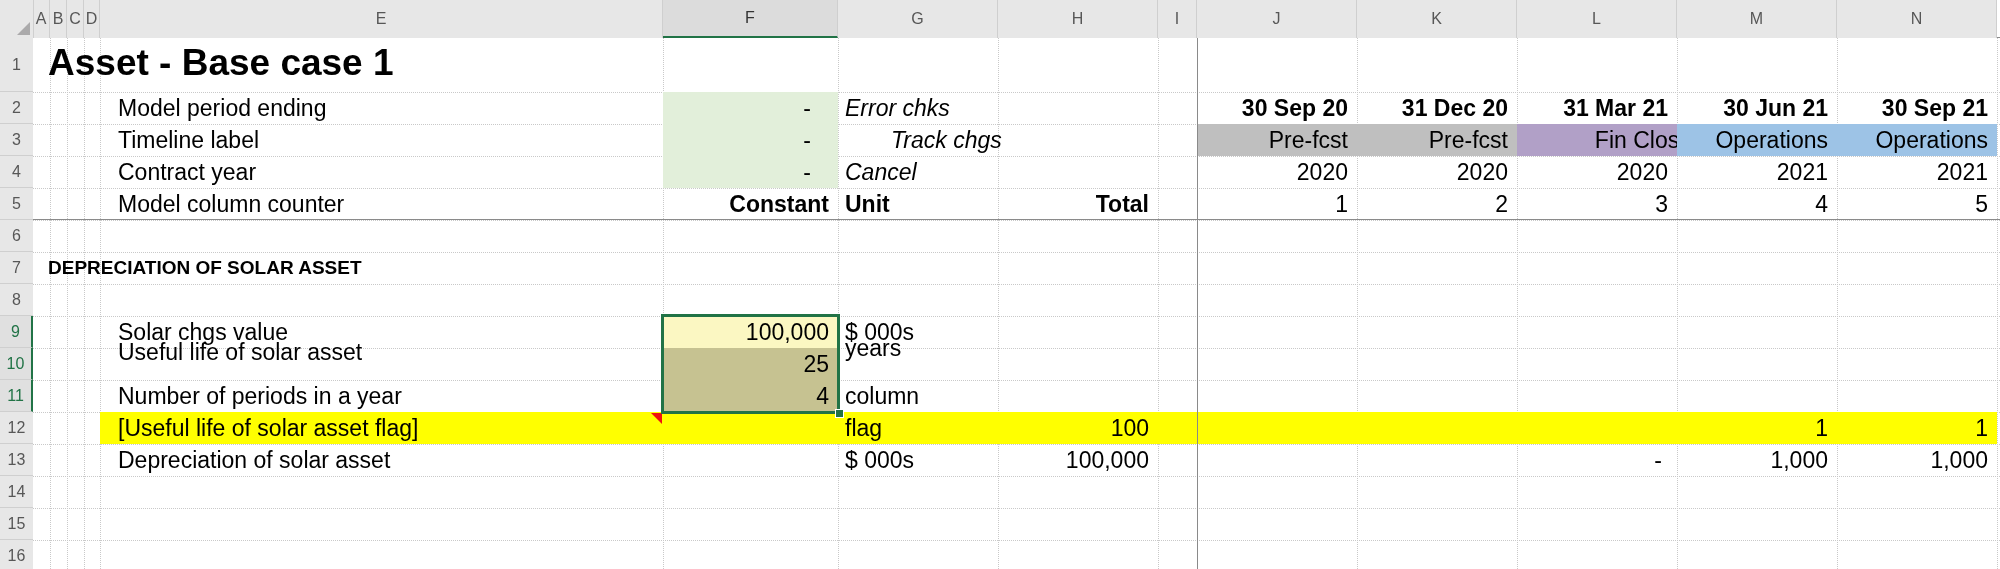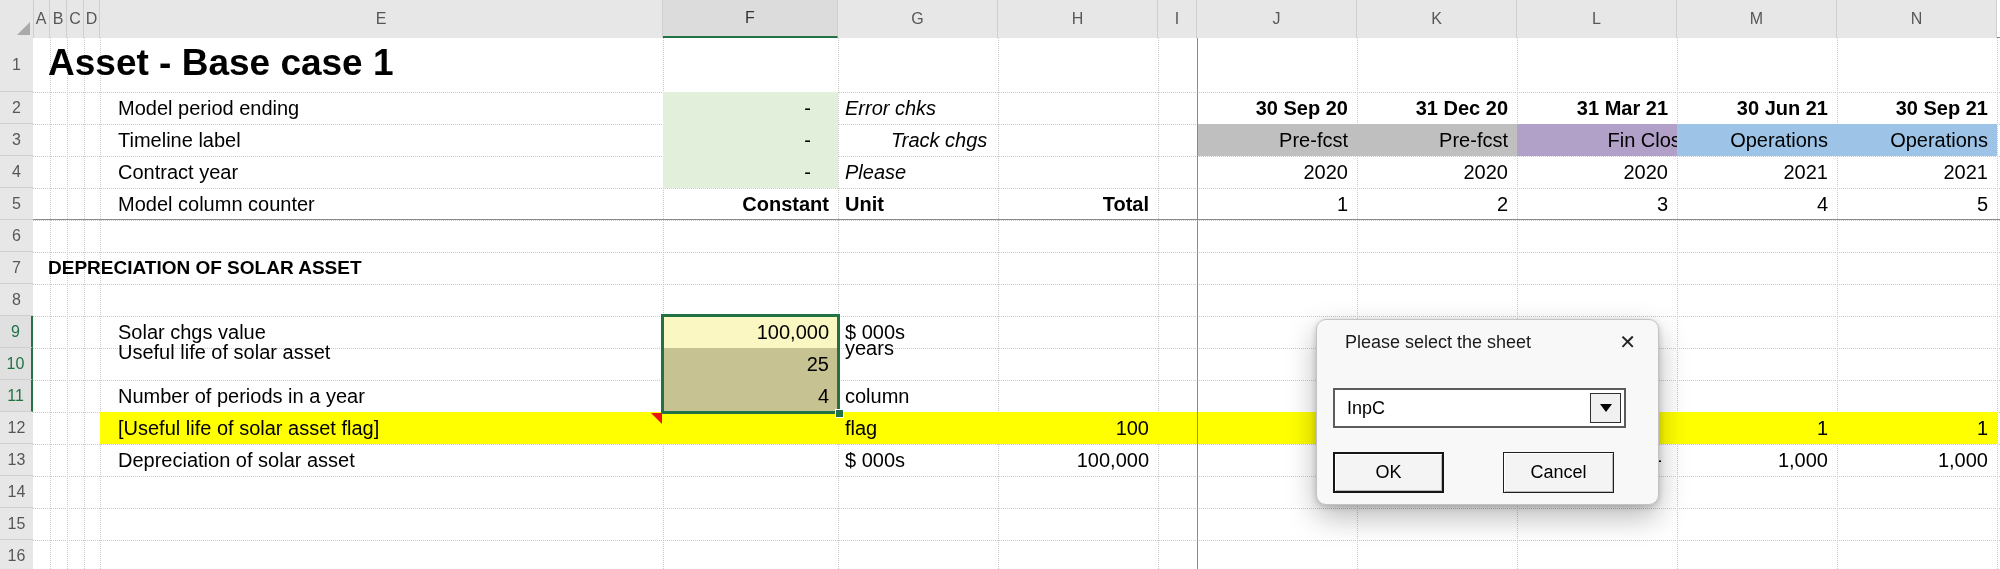--- a/index.html
+++ b/index.html
@@ -16,21 +16,21 @@
   .rowhead.sel{color:#217346;border-right:2px solid #217346;background:#e0e0e0;}
   .corner{position:absolute;left:0;top:0;width:33px;height:38px;background:#e7e7e7;
           border-right:1px solid #cfcfcf;z-index:31;}
   .corner .tri{position:absolute;right:3px;bottom:3px;width:0;height:0;
           border-bottom:13px solid #abaaab;border-left:13px solid transparent;}
   .hline,.vline{position:absolute;z-index:2;}
   .hline{left:33px;right:0;height:0;border-top:1px dotted #c9c9c9;}
   .vline{top:38px;bottom:0;width:0;border-left:1px dotted #c9c9c9;}
   .solid{position:absolute;background:#8a8a8a;z-index:12;}
   
-  .cell{position:absolute;height:32px;line-height:32px;font-size:20px;color:#000;
+  .cell{position:absolute;height:32px;line-height:32px;font-size:23px;color:#000;
         white-space:nowrap;box-sizing:border-box;z-index:5;}
   .left{text-align:left;padding-left:18px;}
   .gpad{padding-left:7px;}
   .right{text-align:right;padding-right:9px;}
   .dash{text-align:right;padding-right:27px;}
   .dashL{padding-right:15px;}
   .bold{font-weight:bold;}
   .italic{font-style:italic;}
   .date{font-weight:bold;text-align:right;padding-right:9px;}
   .title{font-size:37px;font-weight:bold;height:54px;line-height:50px;padding-left:15px;width:auto!important;}
@@ -118,21 +118,21 @@
       <div class="cell left" style="left: 100px; top: 124px; width: 563px;">Timeline label</div>
       <div class="cell dash greenfill" style="left: 663px; top: 124px; width: 175px;">-</div>
       <div class="cell left gpad italic" style="left: 838px; top: 124px; width: 160px; margin-left: 46px;">Track chgs</div>
       <div class="cell right band-gray" style="left: 1197px; top: 124px; width: 160px;">Pre-fcst</div>
       <div class="cell right band-gray" style="left: 1357px; top: 124px; width: 160px;">Pre-fcst</div>
       <div class="cell right band-purple" style="left: 1517px; top: 124px; width: 184px;">Fin Close</div>
       <div class="cell right band-blue" style="left: 1677px; top: 124px; width: 160px;">Operations</div>
       <div class="cell right band-blue" style="left: 1837px; top: 124px; width: 160px;">Operations</div>
       <div class="cell left" style="left: 100px; top: 156px; width: 563px;">Contract year</div>
       <div class="cell dash greenfill" style="left: 663px; top: 156px; width: 175px;">-</div>
-      <div class="cell left gpad italic" style="left: 838px; top: 156px; width: 160px;">Please</div>
+      <div class="cell left gpad italic" style="left: 838px; top: 156px; width: 160px;">Cancel</div>
       <div class="cell right" style="left: 1197px; top: 156px; width: 160px;">2020</div>
       <div class="cell right" style="left: 1357px; top: 156px; width: 160px;">2020</div>
       <div class="cell right" style="left: 1517px; top: 156px; width: 160px;">2020</div>
       <div class="cell right" style="left: 1677px; top: 156px; width: 160px;">2021</div>
       <div class="cell right" style="left: 1837px; top: 156px; width: 160px;">2021</div>
       <div class="cell left" style="left: 100px; top: 188px; width: 563px;">Model column counter</div>
       <div class="cell right bold" style="left: 663px; top: 188px; width: 175px;">Constant</div>
       <div class="cell left gpad bold" style="left: 838px; top: 188px; width: 160px;">Unit</div>
       <div class="cell right bold" style="left: 998px; top: 188px; width: 160px;">Total</div>
       <div class="cell right" style="left: 1197px; top: 188px; width: 160px;">1</div>
@@ -202,25 +202,13 @@
       <div class="rowhead sel" style="top: 316px; height: 32px;">9</div>
       <div class="rowhead sel" style="top: 348px; height: 32px;">10</div>
       <div class="rowhead sel" style="top: 380px; height: 32px;">11</div>
       <div class="rowhead" style="top: 412px; height: 32px;">12</div>
       <div class="rowhead" style="top: 444px; height: 32px;">13</div>
       <div class="rowhead" style="top: 476px; height: 32px;">14</div>
       <div class="rowhead" style="top: 508px; height: 32px;">15</div>
       <div class="rowhead" style="top: 540px; height: 32px;">16</div>
     </div>
 
-  <div class="dialog">
-    <div class="dlg-title">Please select the sheet</div>
-    <div class="dlg-close">✕</div>
-    <div class="combo">
-      <span class="combo-text">InpC</span>
-      <span class="combo-btn">
-        <span class="arr"></span>
-      </span>
-    </div>
-    <button class="btn default">OK</button>
-    <button class="btn cancel">Cancel</button>
-  </div>
 </div>
 
 </body></html>

